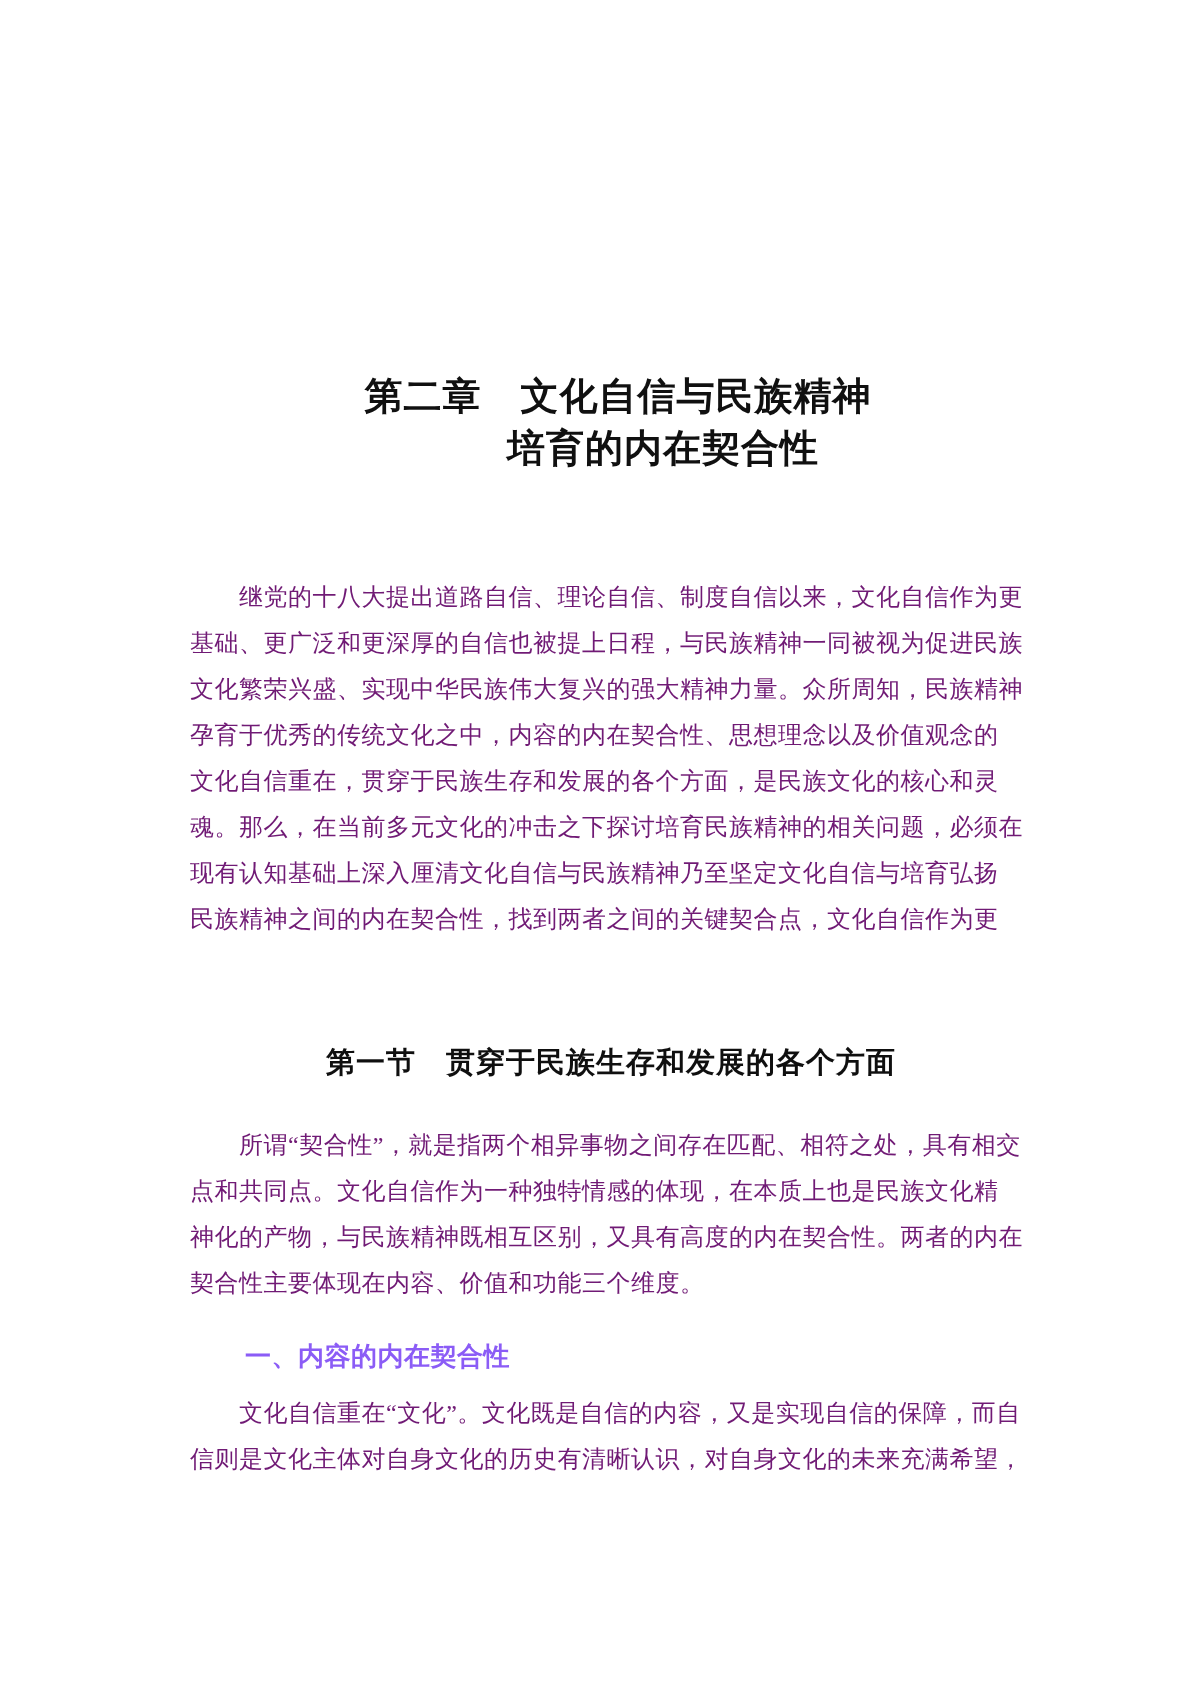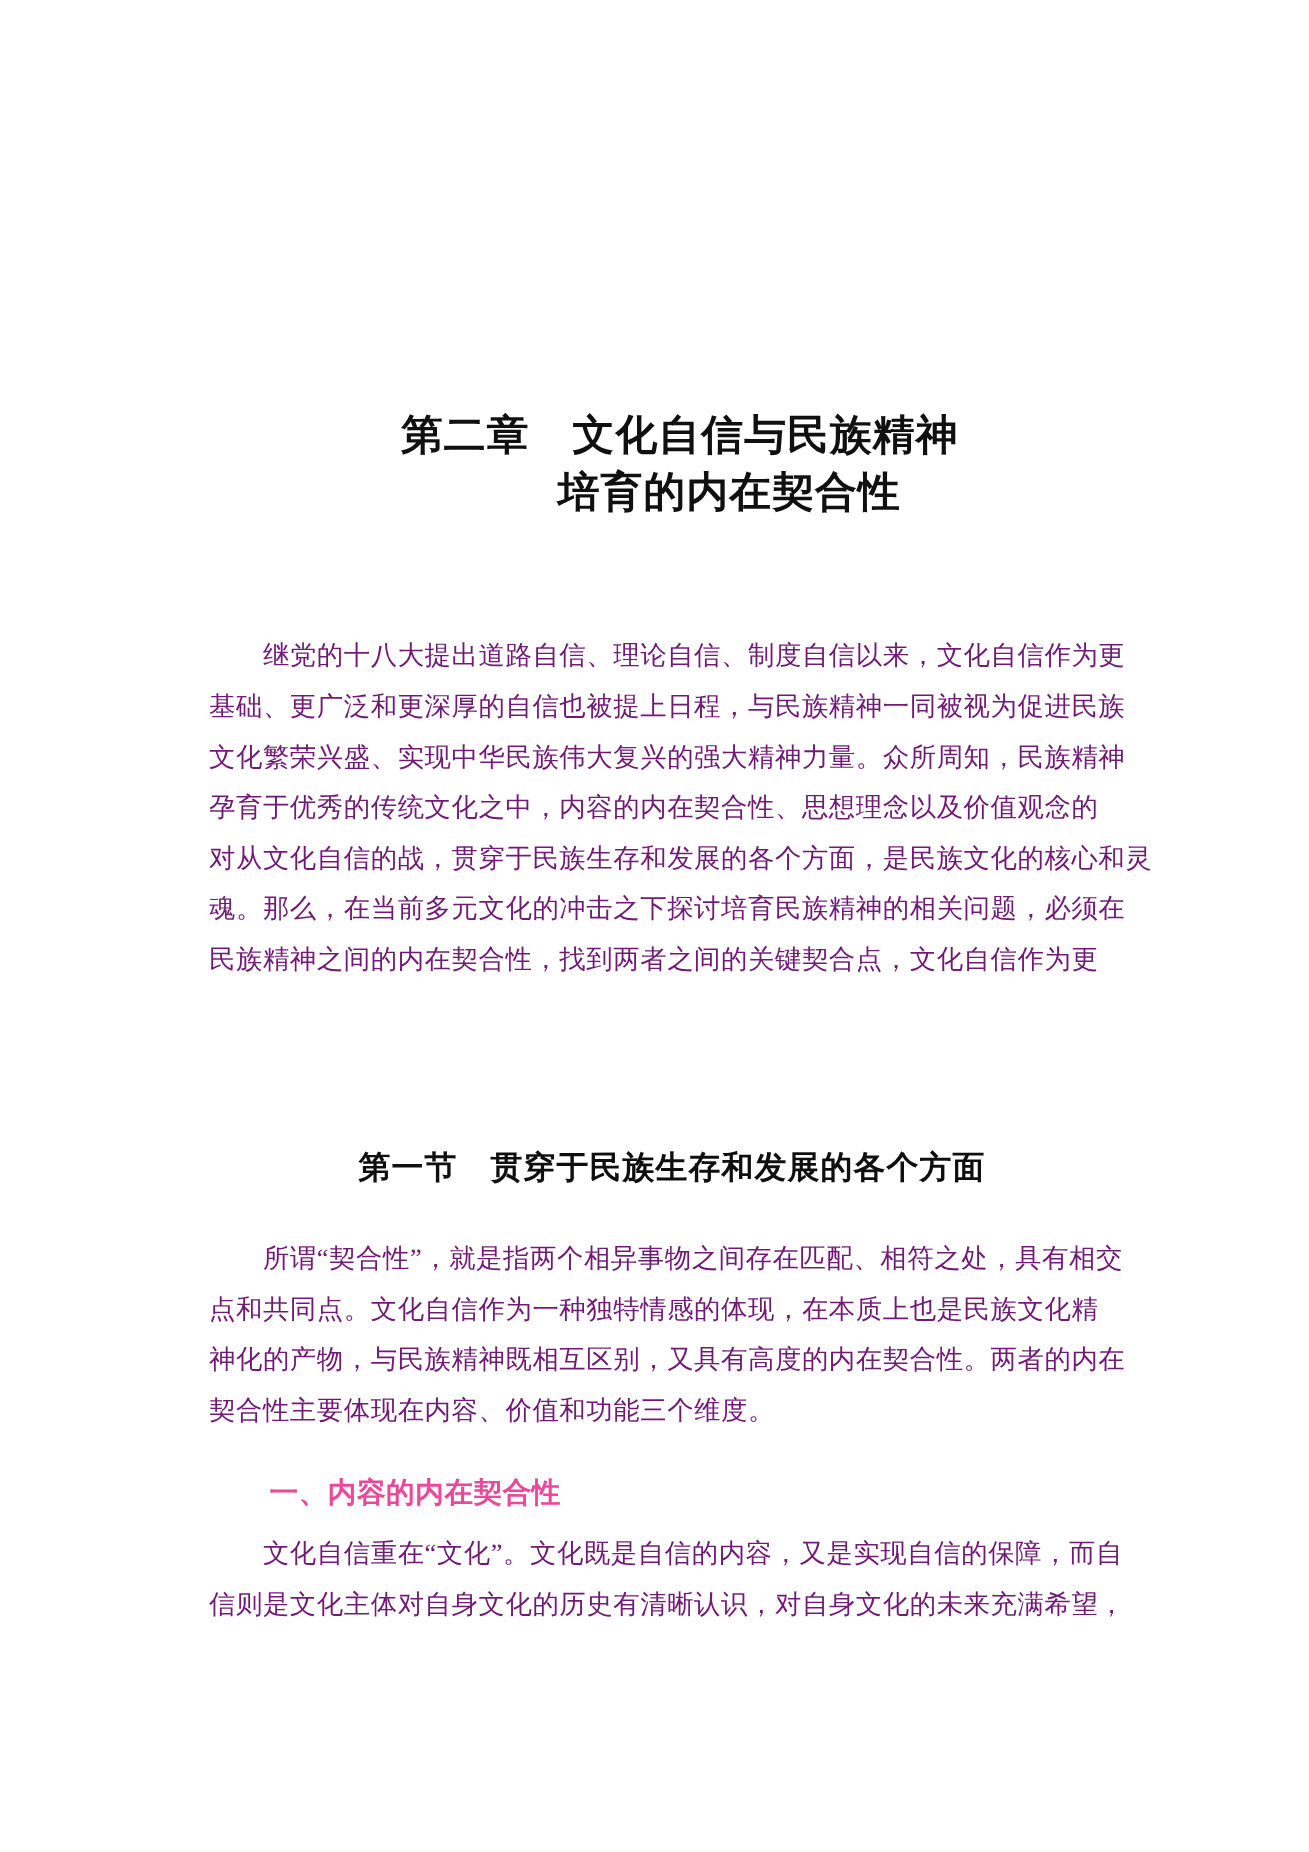--- a/index.html
+++ b/index.html
@@ -75,40 +75,41 @@
     top: 1336px;
     left: 190px;
     width: 824px;
     margin: 0;
     padding-left: 55px;
     font-family: "Liberation Sans", "DejaVu Sans", sans-serif;
     font-weight: bold;
     font-size: 26px;
     line-height: 40px;
     letter-spacing: 0.5px;
-    color: #ec4899;
+    color: #8b5cf6;
   }
 </style>
 </head>
 <body>
 
 <div class="page">
 
   <h1 class="chapter-title">
     <div class="ct-line1">第二章　文化自信与民族精神</div>
     <div class="ct-line2">培育的内在契合性</div>
   </h1>
 
   <div class="para para1">
       <div class="line">　　继党的十八大提出道路自信、理论自信、制度自信以来，文化自信作为更</div>
       <div class="line">基础、更广泛和更深厚的自信也被提上日程，与民族精神一同被视为促进民族</div>
       <div class="line">文化繁荣兴盛、实现中华民族伟大复兴的强大精神力量。众所周知，民族精神</div>
       <div class="line">孕育于优秀的传统文化之中，内容的内在契合性、思想理念以及价值观念的</div>
-      <div class="line">对从文化自信的战，贯穿于民族生存和发展的各个方面，是民族文化的核心和灵</div>
+      <div class="line">文化自信重在，贯穿于民族生存和发展的各个方面，是民族文化的核心和灵</div>
       <div class="line">魂。那么，在当前多元文化的冲击之下探讨培育民族精神的相关问题，必须在</div>
+      <div class="line">现有认知基础上深入厘清文化自信与民族精神乃至坚定文化自信与培育弘扬</div>
       <div class="line">民族精神之间的内在契合性，找到两者之间的关键契合点，文化自信作为更</div>
     </div>
 
   <h2 class="section-heading">第一节　贯穿于民族生存和发展的各个方面</h2>
 
   <div class="para para2">
       <div class="line">　　所谓“契合性”，就是指两个相异事物之间存在匹配、相符之处，具有相交</div>
       <div class="line">点和共同点。文化自信作为一种独特情感的体现，在本质上也是民族文化精</div>
       <div class="line">神化的产物，与民族精神既相互区别，又具有高度的内在契合性。两者的内在</div>
       <div class="line">契合性主要体现在内容、价值和功能三个维度。</div>

